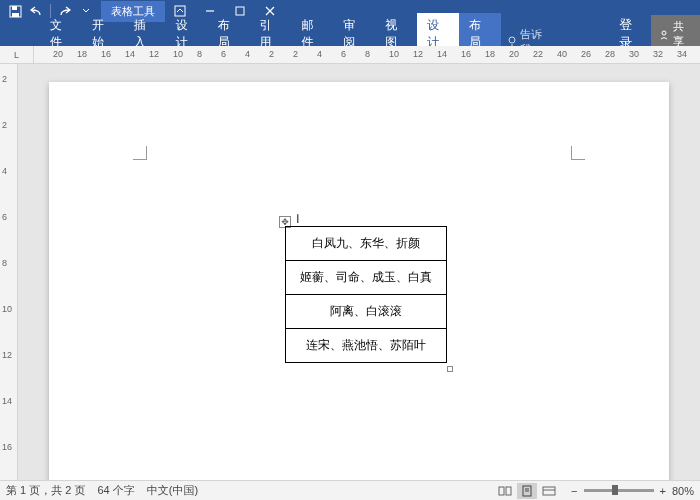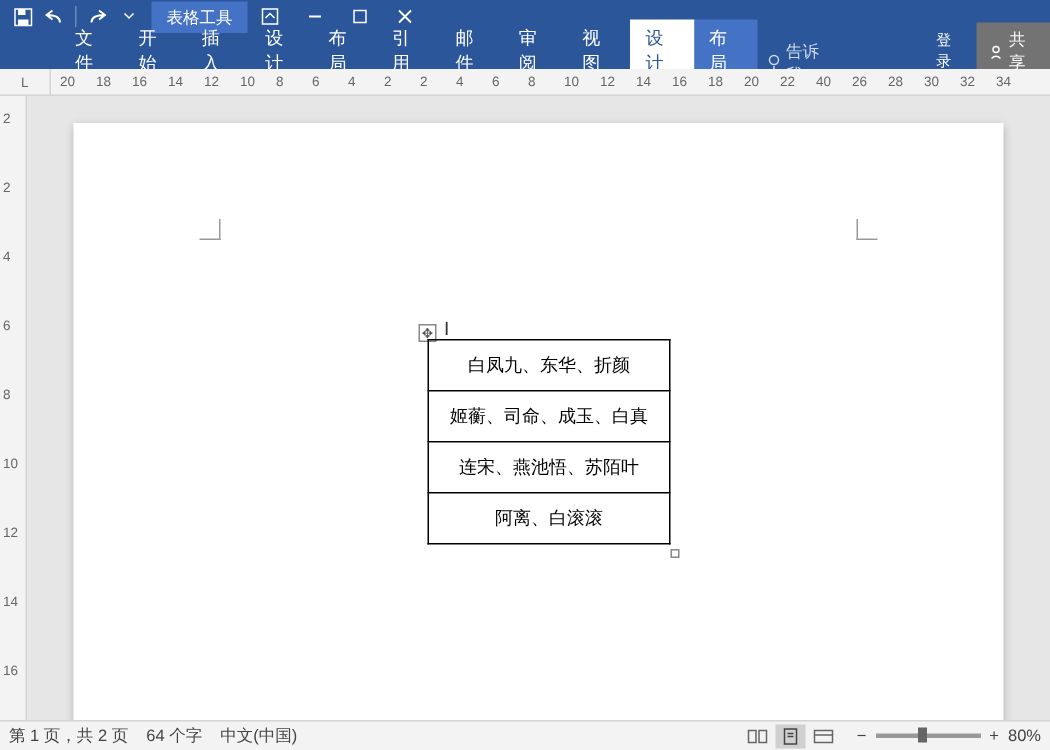--- a/index.html
+++ b/index.html
@@ -13,27 +13,27 @@
 .context-tab { background: #4472c4; padding: 3px 10px; font-size: 11px; }
 .win-controls { display: flex; gap: 0; }
 .win-btn { width: 30px; height: 22px; display: flex; align-items: center; justify-content: center; cursor: pointer; }
 
 .ribbon-tabs { height: 24px; background: #2b579a; display: flex; align-items: center; color: #fff; font-size: 12px; padding-left: 40px; }
 .rtab { padding: 4px 10px; cursor: pointer; }
 .rtab.active { background: #fff; color: #2b579a; }
 .rtab.context { background: #4472c4; }
 .spacer { flex: 1; }
 .tell-me { display: flex; align-items: center; gap: 3px; padding: 0 6px; font-size: 11px; color: #cdd9ed; margin-top: 16px; }
-.login { padding: 0 8px; font-size: 10px; margin-left: 48px; }
+.login { padding: 0 8px; font-size: 13px; margin-left: 48px; }
 .share { background: #737373; padding: 4px 8px; font-size: 11px; display: flex; align-items: center; gap: 3px; }
 
 .ruler-area { height: 18px; background: #f3f3f3; border-bottom: 1px solid #d4d4d4; display: flex; align-items: center; position: relative; }
 .ruler-corner { width: 34px; height: 18px; display: flex; align-items: center; justify-content: center; font-size: 9px; color: #666; border-right: 1px solid #d4d4d4; }
 .hruler { flex: 1; height: 18px; position: relative; overflow: hidden; font-size: 9px; color: #666; }
-.tick { position: absolute; top: 3px; }
+.tick { position: absolute; top: 3px; margin-left: 13px; }
 
 .workspace { flex: 1; display: flex; background: #e6e6e6; overflow: hidden; }
 .vruler { width: 18px; background: #f3f3f3; border-right: 1px solid #d4d4d4; position: relative; font-size: 9px; color: #666; }
 .vtick { position: absolute; left: 2px; }
 .doc-area { flex: 1; overflow: auto; padding: 18px 30px; position: relative; }
 .page { width: 620px; min-height: 420px; background: #fff; box-shadow: 0 2px 6px rgba(0,0,0,0.25); position: relative; margin: 0 auto; }
 .corner { position: absolute; width: 14px; height: 14px; border: 1px solid #999; }
 .corner.tl { top: 64px; left: 84px; border-right: none; border-bottom: none; transform: rotate(180deg);}
 .corner.tr { top: 64px; right: 84px; border-left: none; border-bottom: none; transform: rotate(180deg);}
 
@@ -195,24 +195,24 @@
       <span class="cursor-mark">Ⅰ</span>
       <table class="word-table">
         <tbody>
             <tr>
               <td>白凤九、东华、折颜</td>
             </tr>
         <tr>
               <td>姬蘅、司命、成玉、白真</td>
             </tr>
         <tr>
+              <td>阿离、白滚滚</td>
+            </tr>
+        <tr>
               <td>连宋、燕池悟、苏陌叶</td>
-            </tr>
-        <tr>
-              <td>阿离、白滚滚</td>
             </tr>
       </tbody>
         </table>
       <div class="resize-handle" style="top:284px;left:398px"></div>
     </div>
   </div>
 </div>
 
 <div class="statusbar">
   <span>第 1 页，共 2 页</span>

